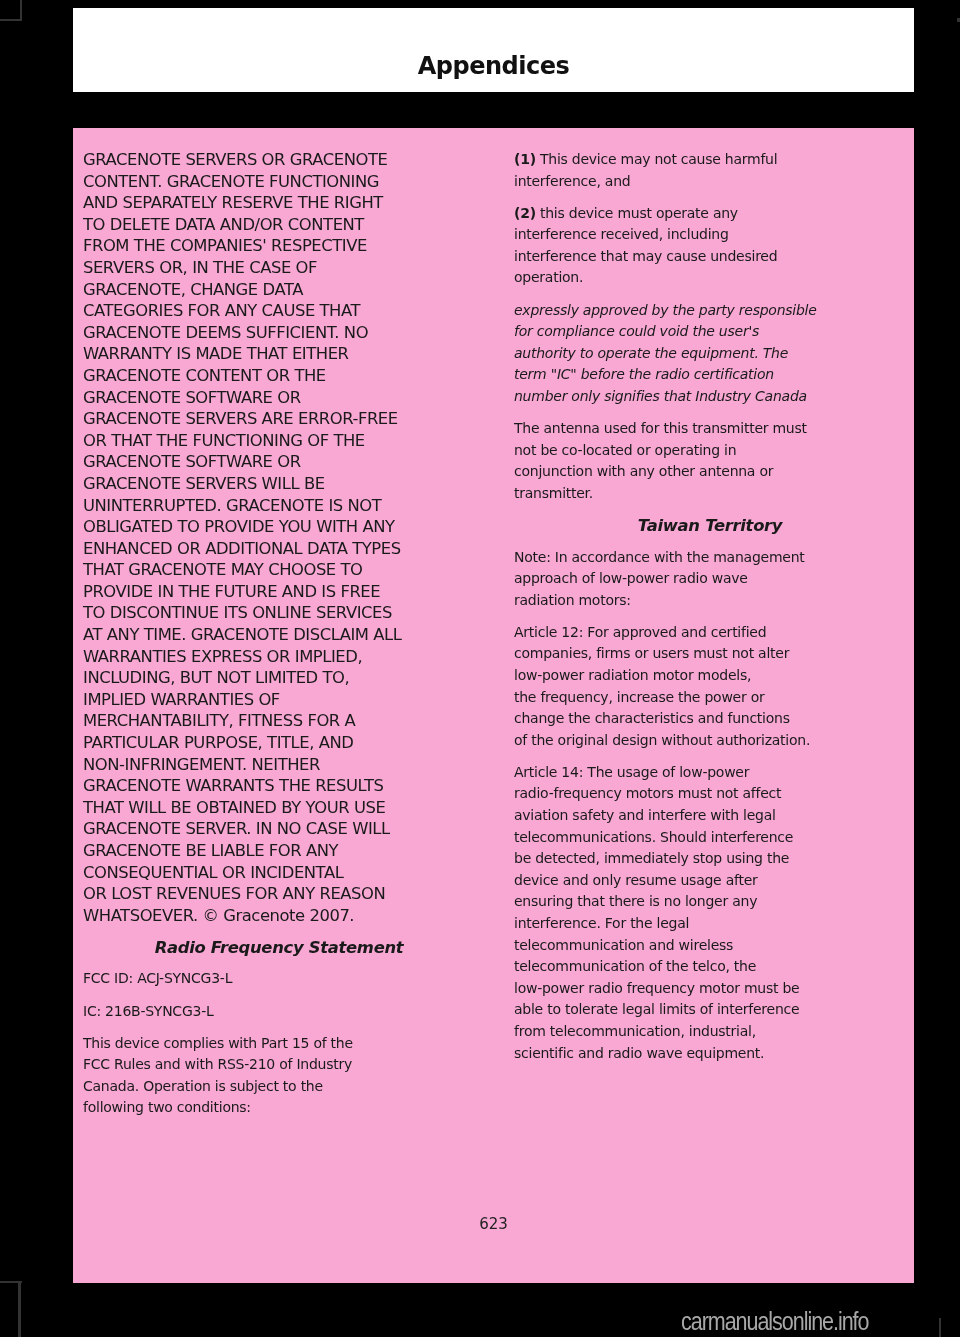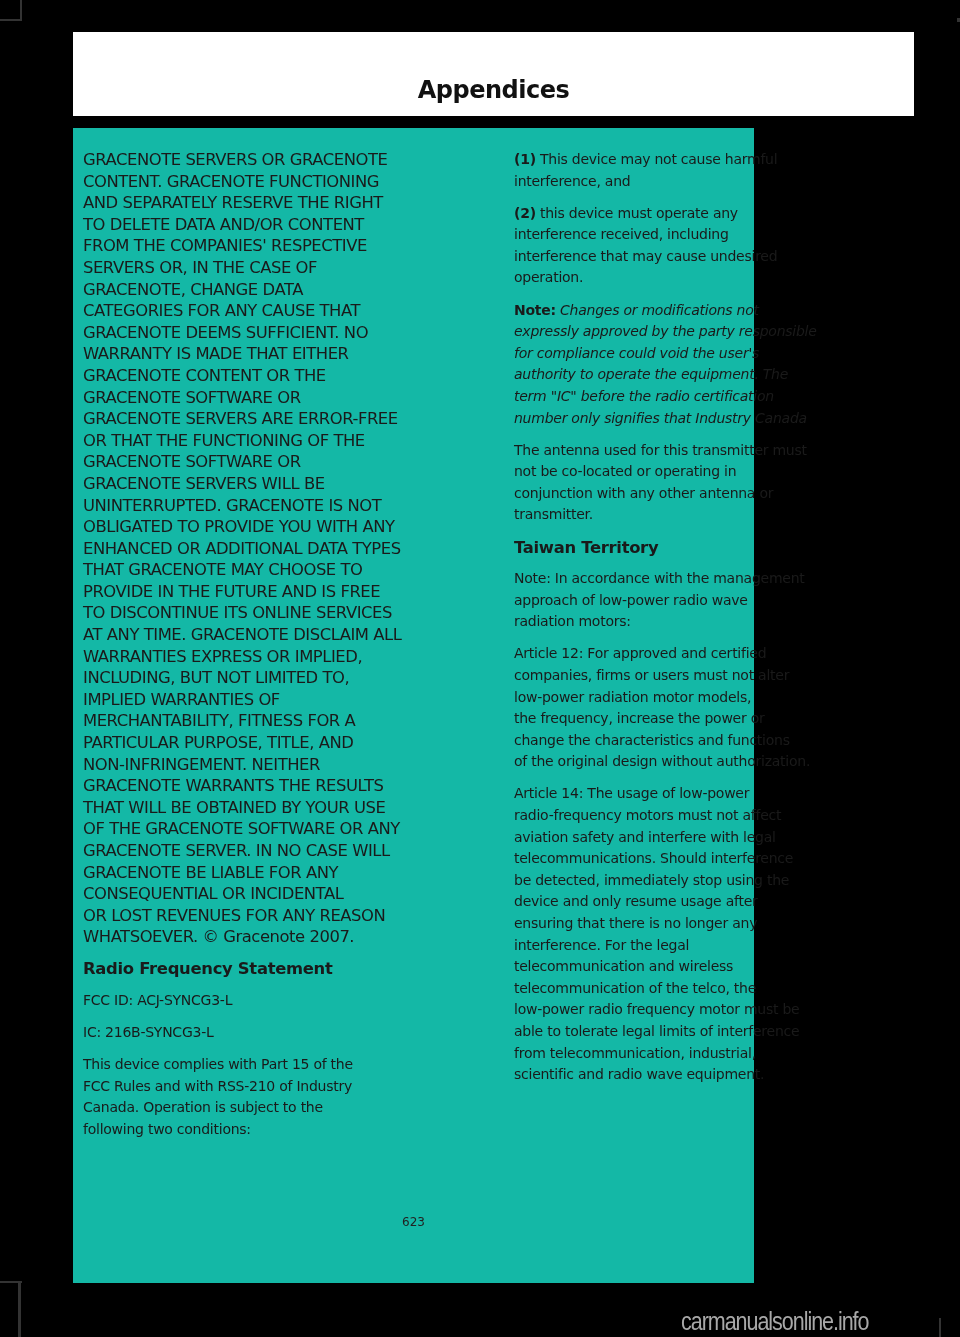--- a/index.html
+++ b/index.html
@@ -2,41 +2,41 @@
 <html><head>
 <meta charset="utf-8">
 <style>
   html, body { margin: 0; padding: 0; }
   body {
     width: 960px; height: 1337px; background: #000; position: relative; overflow: hidden;
     font-family: "DejaVu Sans", sans-serif; color: #1a1a1a;
   }
   .crop { position: absolute; background: #333; }
   .header {
-    position: absolute; left: 73px; top: 32px; width: 841px; height: 84px; background: #fff;
+    position: absolute; left: 73px; top: 8px; width: 841px; height: 84px; background: #fff;
   }
   .header-title {
     position: absolute; left: 0; right: 0; top: 44px; text-align: center;
     font-family: "DejaVu Sans", sans-serif; font-weight: bold; font-size: 24px; color: #111;
     letter-spacing: -0.5px;
   }
   .page {
-    position: absolute; left: 73px; top: 128px; width: 681px; height: 1155px; background: #14b8a6;
+    position: absolute; left: 73px; top: 128px; width: 841px; height: 1155px; background: #f9a8d4;
   }
   .col { position: absolute; top: 21px; width: 392px; }
   .col-left { left: 10px; }
   .col-right { left: 441px; }
   .para { margin: 0 0 10.5px 0; font-size: 14px; line-height: 21.6px; letter-spacing: -0.25px; white-space: nowrap; }
   .para .line { display: block; }
   .caps { letter-spacing: -0.45px; font-size: 16.4px; }
-  .heading { font-weight: bold; margin: 2px 0 10px 0; font-size: 16.4px; line-height: 21.6px; letter-spacing: -0.3px; }
+  .heading { font-weight: bold; font-style: italic; margin: 2px 0 10px 0; font-size: 16.4px; line-height: 21.6px; letter-spacing: -0.3px; text-align: center; }
   .bold { font-weight: bold; }
   .italic { font-style: italic; }
   .page-number {
-    position: absolute; left: 0; right: 0; top: 1087px; text-align: center; font-size: 12px; color: #222;
+    position: absolute; left: 0; right: 0; top: 1087px; text-align: center; font-size: 15px; color: #222;
   }
   .watermark {
     position: absolute; left: 681px; top: 1307px; font-family: "Liberation Sans", sans-serif;
     font-size: 25px; color: #a8a8a8; letter-spacing: -1.2px; transform: scaleX(0.86); transform-origin: left top;
   }
 </style>
 </head>
 <body>
 
 <div class="crop" style="left:20px;top:0;width:2px;height:21px;"></div>
@@ -77,21 +77,20 @@
         <span class="line">TO DISCONTINUE ITS ONLINE SERVICES</span>
         <span class="line">AT ANY TIME. GRACENOTE DISCLAIM ALL</span>
         <span class="line">WARRANTIES EXPRESS OR IMPLIED,</span>
         <span class="line">INCLUDING, BUT NOT LIMITED TO,</span>
         <span class="line">IMPLIED WARRANTIES OF</span>
         <span class="line">MERCHANTABILITY, FITNESS FOR A</span>
         <span class="line">PARTICULAR PURPOSE, TITLE, AND</span>
         <span class="line">NON-INFRINGEMENT. NEITHER</span>
         <span class="line">GRACENOTE WARRANTS THE RESULTS</span>
         <span class="line">THAT WILL BE OBTAINED BY YOUR USE</span>
-        <span class="line">OF THE GRACENOTE SOFTWARE OR ANY</span>
         <span class="line">GRACENOTE SERVER. IN NO CASE WILL</span>
         <span class="line">GRACENOTE BE LIABLE FOR ANY</span>
         <span class="line">CONSEQUENTIAL OR INCIDENTAL</span>
         <span class="line">OR LOST REVENUES FOR ANY REASON</span>
         <span class="line">WHATSOEVER. © Gracenote 2007.</span>
       </p>
     <p class="heading">Radio Frequency Statement</p>
     <p class="para">FCC ID: ACJ-SYNCG3-L</p>
     <p class="para">IC: 216B-SYNCG3-L</p>
     <p class="para" id="compliance-para">
@@ -107,21 +106,20 @@
         <span class="line"><span class="bold">(1)</span><span> This device may not cause harmful</span></span>
         <span class="line">interference, and</span>
       </p>
     <p class="para" id="cond2-para">
         <span class="line"><span class="bold">(2)</span><span> this device must operate any</span></span>
         <span class="line">interference received, including</span>
         <span class="line">interference that may cause undesired</span>
         <span class="line">operation.</span>
       </p>
     <p class="para" id="note-para">
-        <span class="line"><span class="bold">Note:</span><span class="italic"> Changes or modifications not</span></span>
         <span class="line italic">expressly approved by the party responsible</span>
         <span class="line italic">for compliance could void the user's</span>
         <span class="line italic">authority to operate the equipment. The</span>
         <span class="line italic">term "IC" before the radio certification</span>
         <span class="line italic">number only signifies that Industry Canada</span>
       </p>
     <p class="para" id="antenna-para">
         <span class="line">The antenna used for this transmitter must</span>
         <span class="line">not be co-located or operating in</span>
         <span class="line">conjunction with any other antenna or</span>

